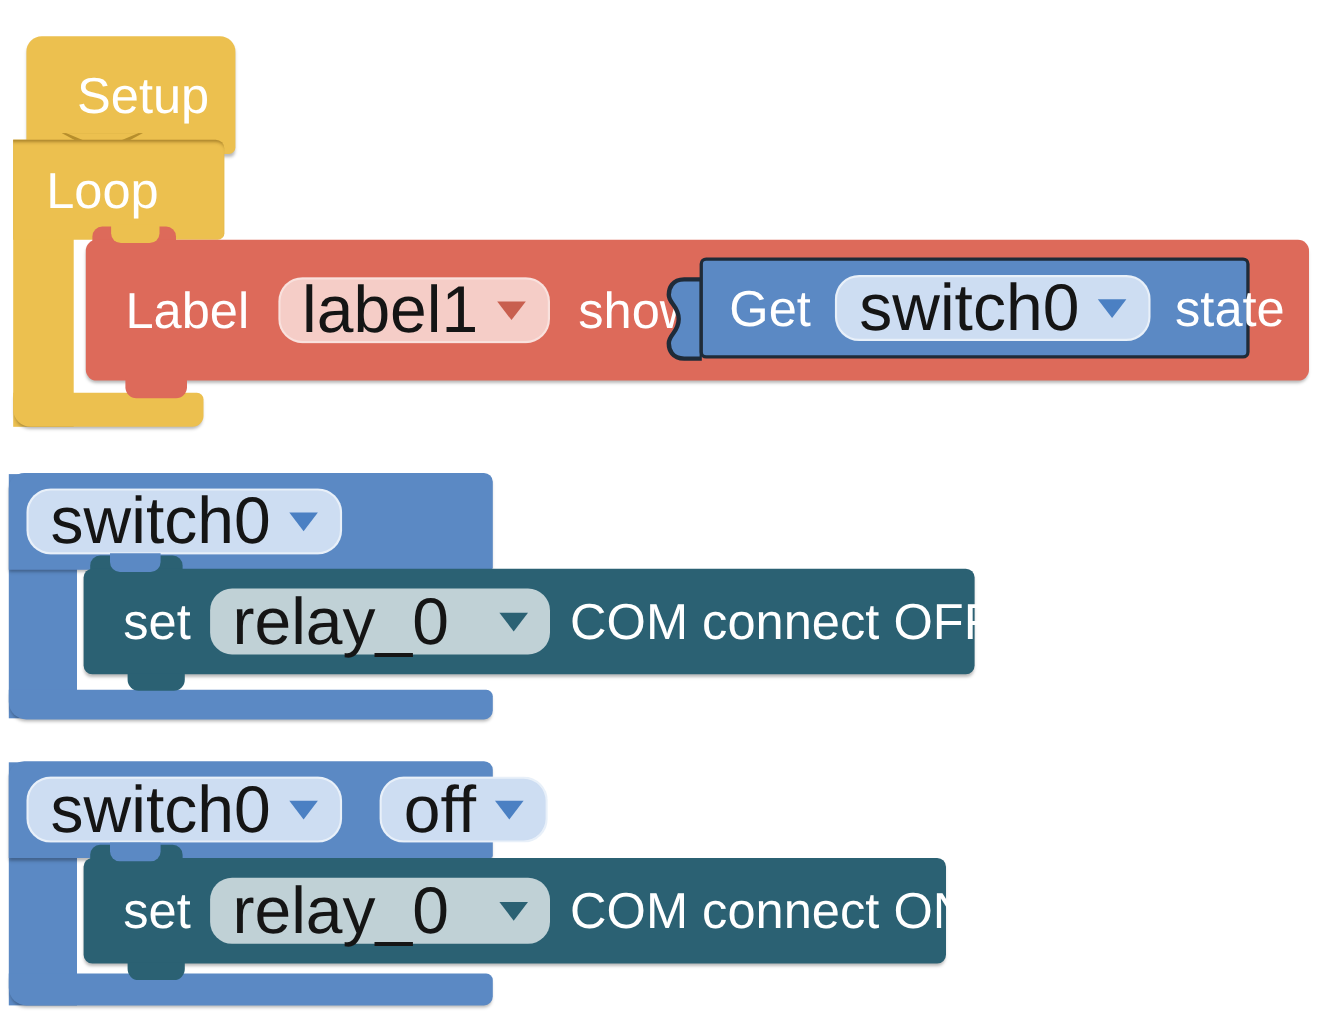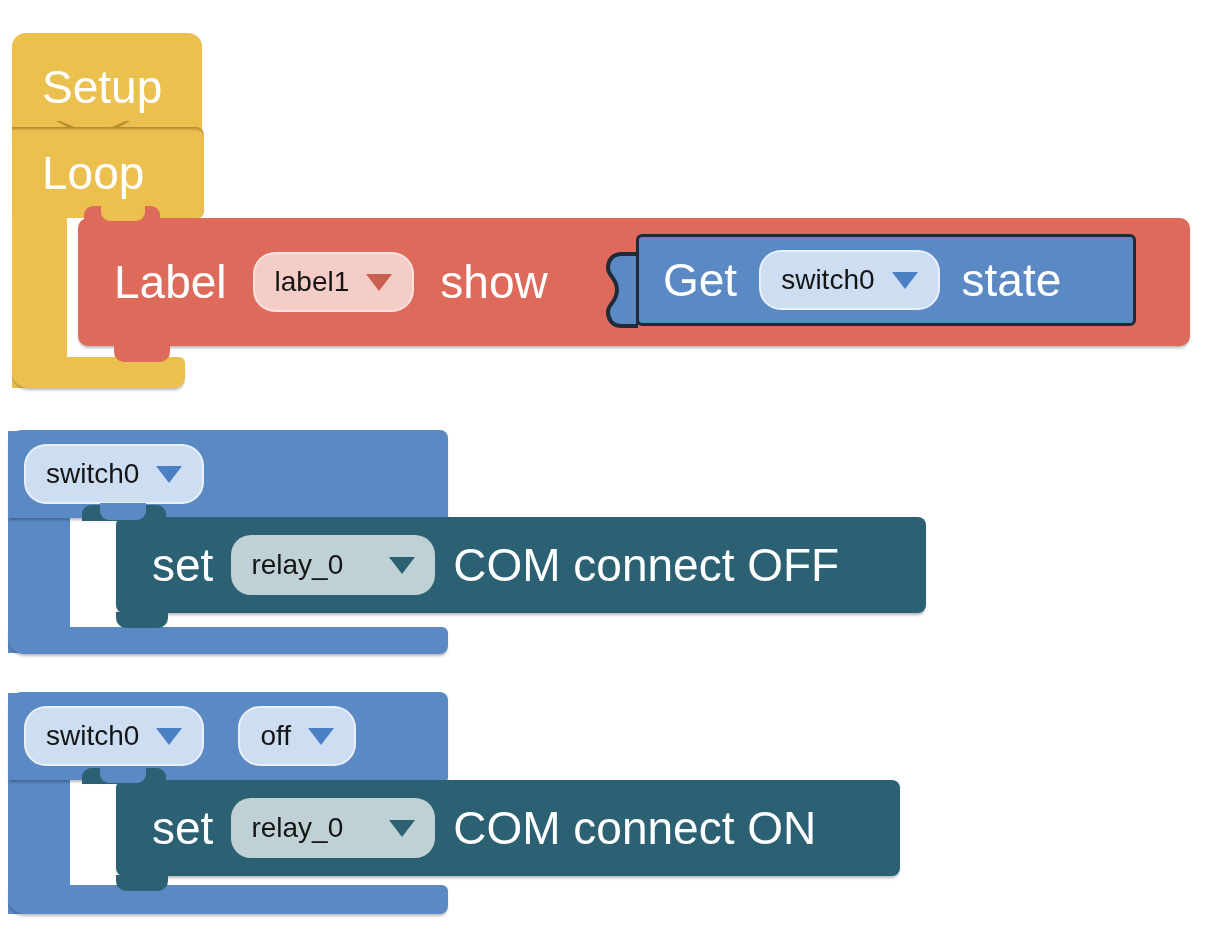--- a/index.html
+++ b/index.html
@@ -2,28 +2,28 @@
 <html style="--canvas: #ffffff; --yellow: #ecc04f; --yellow-seam: #8a6410; --red: #dd6a5a; --red-pill: #f5cdc7; --red-arrow: #c85f4f; --blue: #5b89c4; --blue-pill: #cdddf2; --blue-arrow: #4b80c3; --teal: #2b6173; --teal-pill: #c0d1d6; --teal-arrow: #2b6173; --outline: #1f2b38; --block-text: #ffffff; --pill-text: #151515;"><head>
 <meta charset="utf-8">
 <style>
   html,body{margin:0;padding:0;background:#fff;}
   .workspace{position:relative;width:1210px;height:932px;background:var(--canvas,#fff);overflow:hidden;
     font-family:"Liberation Sans",sans-serif;}
   .abs{position:absolute;box-sizing:border-box;}
   .row{display:flex;align-items:center;color:var(--block-text,#fff);font-size:46px;line-height:1;}
   .blocktext{white-space:nowrap;}
   .pill{display:inline-flex;align-items:center;height:60px;border-radius:22px;padding:0 20px;gap:17px;
-    font-size:28px;color:var(--pill-text,#151515);white-space:nowrap;box-sizing:border-box;}
+    font-size:60px;color:var(--pill-text,#151515);white-space:nowrap;box-sizing:border-box;}
   .arrow{width:0;height:0;border-left:13px solid transparent;border-right:13px solid transparent;
     border-top:17px solid currentColor;flex:0 0 auto;}
   .sh{box-shadow:0 3px 3px -1px rgba(0,0,0,0.28);}
 
   
-  .setup{left:12px;top:33px;width:190px;height:107px;background:var(--yellow);
-    border-radius:14px 14px 6px 6px;padding-left:30px;}
+  .setup{left:24px;top:33px;width:190px;height:107px;background:var(--yellow);
+    border-radius:14px 14px 6px 6px;padding-left:46px;}
   .loop-header{left:12px;top:127px;width:192px;height:91px;background:var(--yellow);
     border-radius:0 8px 6px 0;padding-left:30px;
     box-shadow:inset 0 4px 3px -2px rgba(95,62,5,0.45);}
   .loop-spine{left:12px;top:127px;width:55px;height:261px;background:var(--yellow);}
   .loop-foot{left:12px;top:357px;width:173px;height:31px;background:var(--yellow);
     border-radius:0 6px 10px 16px;}
   .seam-dark{left:56px;top:121px;width:74px;height:16px;background:var(--yellow-seam);
     clip-path:polygon(0 0,100% 0,60% 100%,40% 100%);opacity:.55;}
   .seam-fill{left:60px;top:121px;width:66px;height:11px;background:var(--yellow);
     clip-path:polygon(0 0,100% 0,60% 100%,40% 100%);}
@@ -46,21 +46,21 @@
 
   
   .ev-header{width:440px;height:88px;background:var(--blue);border-radius:14px 8px 2px 0;
     padding-left:16px;gap:34px;}
   .ev-spine{width:62px;background:var(--blue);}
   .ev-foot{width:440px;background:var(--blue);border-radius:0 6px 8px 16px;}
   .h1{left:8px;top:430px;} .s1{left:8px;top:431px;height:222px;} .f1{left:8px;top:627px;height:27px;}
   .h2{left:8px;top:692px;} .s2{left:8px;top:693px;height:221px;} .f2{left:8px;top:885px;height:29px;}
 
   
-  .teal-block{background:var(--teal);border-radius:8px;padding-left:36px;gap:18px;margin-left:40px;}
+  .teal-block{background:var(--teal);border-radius:8px;padding-left:36px;gap:18px;}
   .t1{left:76px;top:517px;width:810px;height:96px;}
   .t2{left:76px;top:780px;width:784px;height:96px;}
   .teal-hump{width:84px;height:16px;background:var(--teal);border-radius:9px 9px 0 0;}
   .th1{left:82px;top:505px;} .th2{left:82px;top:768px;}
   .blue-notch{width:46px;height:17px;background:var(--blue);border-radius:0 0 9px 9px;}
   .bn1{left:100px;top:503px;} .bn2{left:100px;top:766px;}
   .teal-bump{width:52px;height:16px;background:var(--teal);border-radius:0 0 10px 10px;}
   .tb1{left:116px;top:612px;} .tb2{left:116px;top:875px;}
   .pill-teal{background:var(--teal-pill);border-radius:20px;gap:46px;}
   .ar-teal{color:var(--teal-arrow);}

